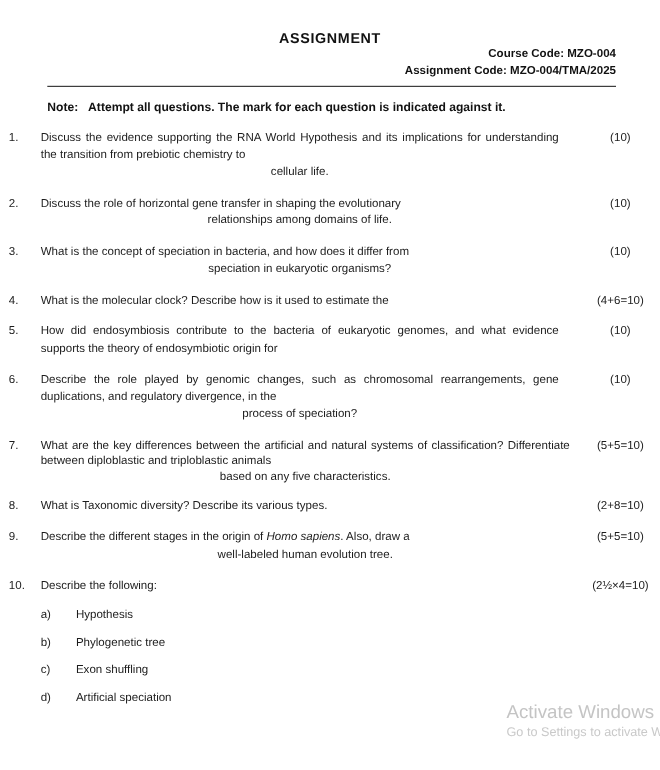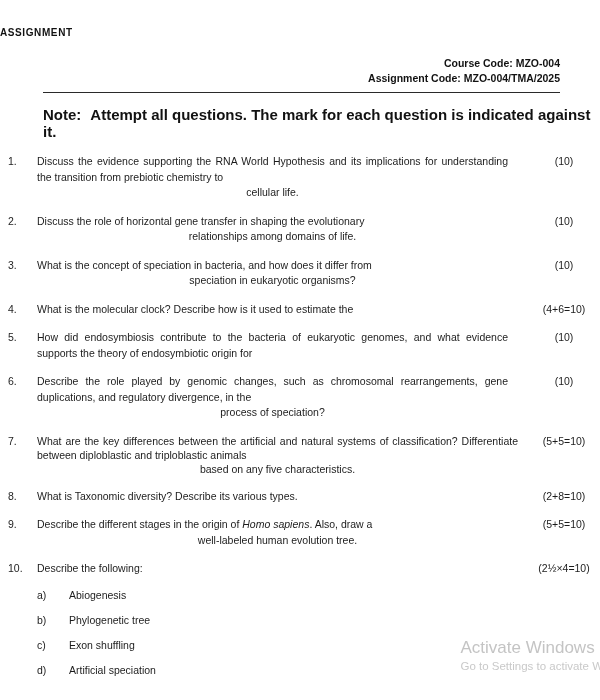--- a/index.html
+++ b/index.html
@@ -21,50 +21,49 @@
   .page {
     position: relative;
     width: 600px;
     height: 700px;
     box-sizing: border-box;
     padding: 0;
   }
 
   
   .doc-title {
-    text-align: left;
-    font-size: 10px;
+    text-align: center;
+    font-size: 13px;
     font-weight: bold;
     letter-spacing: 0.6px;
     margin: 0;
     padding-top: 27px;
     color: #121212;
   }
 
   .header-meta {
-    margin-top: 18px;
     padding-right: 40px;
     text-align: right;
     font-size: 10.5px;
     font-weight: bold;
     line-height: 14.5px;
     color: #121212;
   }
   .header-meta div { white-space: nowrap; }
 
   .rule {
     margin: 7px 40px 0 43px;
     border: 0;
     border-top: 1.4px solid #2a2a2a;
     height: 0;
   }
 
   .note-line {
     margin: 13px 0 0 43px;
-    font-size: 15px;
+    font-size: 11px;
     font-weight: bold;
     color: #121212;
   }
   .note-line .note-label { margin-right: 9px; }
 
   
   .questions {
     margin-top: 14px;
   }
 
@@ -252,21 +251,21 @@
     </div>
 
     <div class="q-row">
       <div class="q-num">10.</div>
       <div class="q-body">
         <span>Describe the following:</span>
 
         <div class="sub-list">
           <div class="sub-row">
             <div class="sub-label">a)</div>
-            <div class="sub-text">Abiogenesis</div>
+            <div class="sub-text">Hypothesis</div>
           </div>
           <div class="sub-row">
             <div class="sub-label">b)</div>
             <div class="sub-text">Phylogenetic tree</div>
           </div>
           <div class="sub-row">
             <div class="sub-label">c)</div>
             <div class="sub-text">Exon shuffling</div>
           </div>
           <div class="sub-row">

